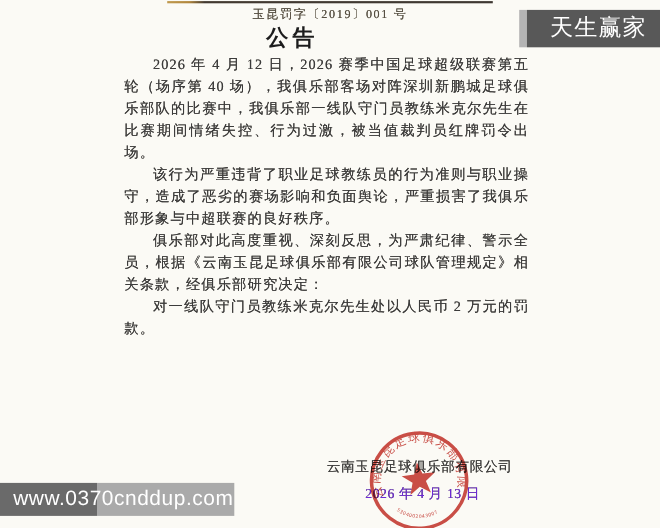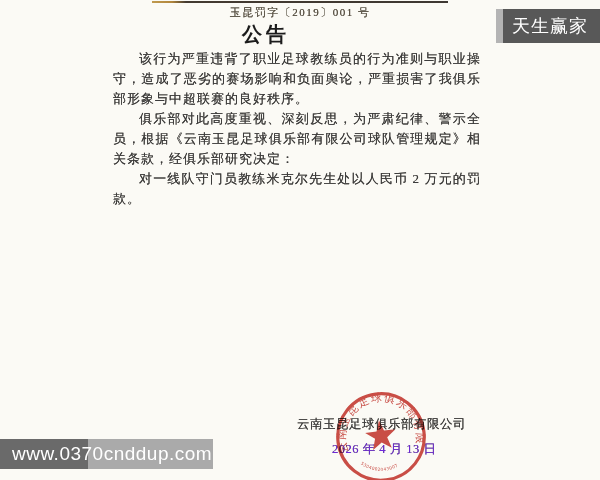--- a/index.html
+++ b/index.html
@@ -43,21 +43,21 @@
     opacity:.88;mix-blend-mode:multiply;
     transform:rotate(-7deg);
   }
   .wm-tr{
     position:absolute;top:9px;right:0;height:34px;display:flex;align-items:stretch;
     font-family:"Liberation Sans","DejaVu Sans",sans-serif;
   }
   .wm-tr .strip{width:7px;background:#b4b4b4;}
   .wm-tr .label{
     background:var(--wm-dark,#585858);color:#fff;
-    font-size:18px;line-height:34px;padding:0 12px 0 9px;letter-spacing:1px;
+    font-size:21px;line-height:34px;padding:0 12px 0 21px;letter-spacing:1px;
     white-space:nowrap;
   }
   .wm-bl{
     position:absolute;left:0;top:439px;width:213px;height:30px;
     background:linear-gradient(to right,#6a6a6a 0px,#6a6a6a 88px,var(--wm-light,#aaaaaa) 88px,var(--wm-light,#aaaaaa) 100%);
     font-family:Liberation Sans, sans-serif;
   }
   .wm-bl .label{
     display:block;color:#fff;font-size:19px;line-height:30px;
     padding-left:12px;letter-spacing:0.5px;white-space:nowrap;
@@ -66,20 +66,21 @@
 </head>
 <body style="background: rgb(251, 250, 245);">
 
 <div class="top-rule"></div>
 
 <div class="doc-number">玉昆罚字〔2019〕001 号</div>
 
 <h1 class="doc-title">公告</h1>
 
 <div class="doc-body">
+  <p>2026 年 4 月 12 日，2026 赛季中国足球超级联赛第五轮（场序第 40 场），我俱乐部客场对阵深圳新鹏城足球俱乐部队的比赛中，我俱乐部一线队守门员教练米克尔先生在比赛期间情绪失控、行为过激，被当值裁判员红牌罚令出场。</p>
   <p>该行为严重违背了职业足球教练员的行为准则与职业操守，造成了恶劣的赛场影响和负面舆论，严重损害了我俱乐部形象与中超联赛的良好秩序。</p>
   <p>俱乐部对此高度重视、深刻反思，为严肃纪律、警示全员，根据《云南玉昆足球俱乐部有限公司球队管理规定》相关条款，经俱乐部研究决定：</p>
   <p>对一线队守门员教练米克尔先生处以人民币 2 万元的罚款。</p>
 </div>
 
 <div class="doc-signature">云南玉昆足球俱乐部有限公司</div>
 
 <div class="doc-date">2026 年 4 月 13 日</div>
 
 <svg class="seal" viewBox="0 0 100 100" xmlns="http://www.w3.org/2000/svg" aria-hidden="true">

